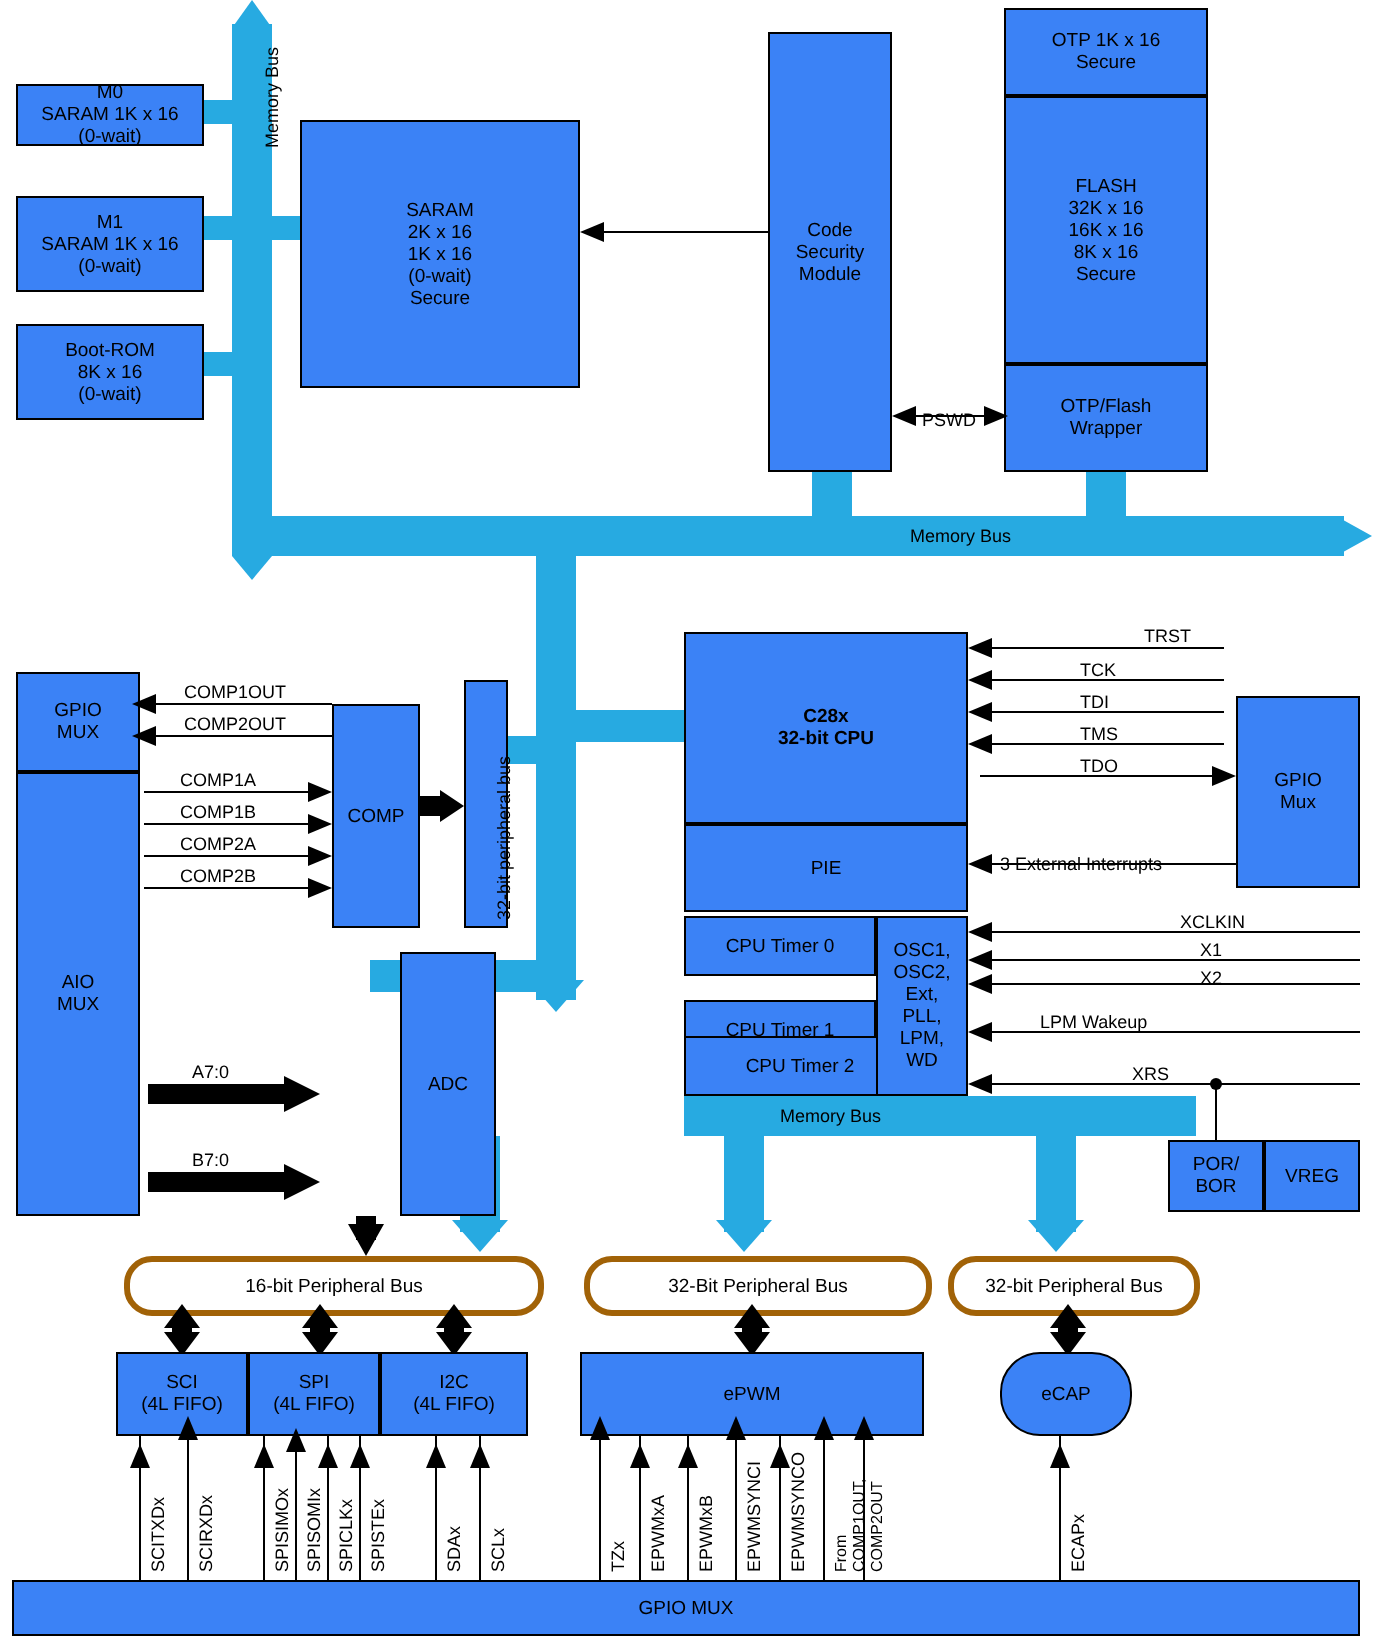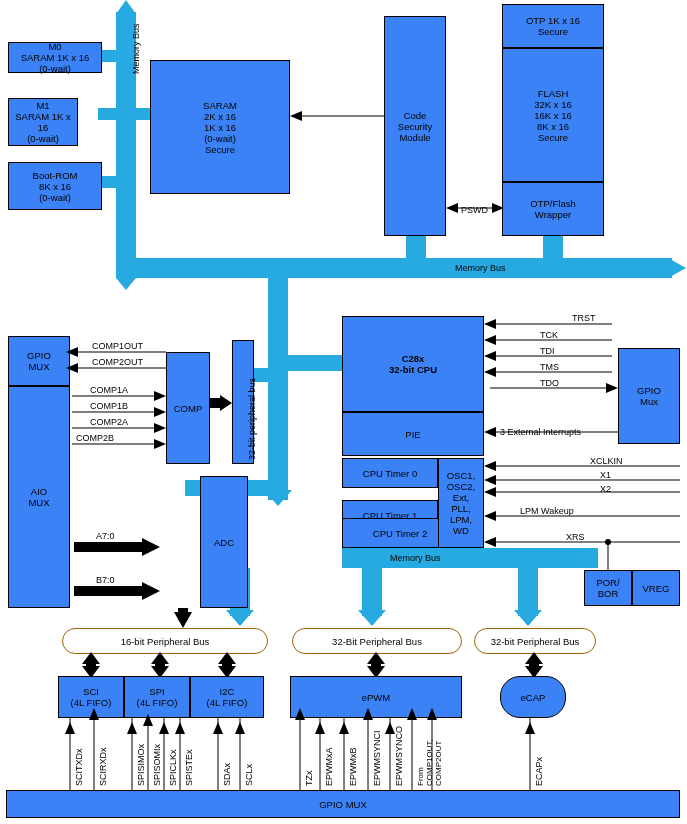--- a/index.html
+++ b/index.html
@@ -6,21 +6,21 @@
   body{font-family:"Liberation Sans", sans-serif;}
   #root{position:relative;width:687px;height:824px;overflow:hidden;background:#fff;}
   .box{position:absolute;border:1px solid #000;background:#3b82f6;box-sizing:border-box;
        display:flex;align-items:center;justify-content:center;text-align:center;
        font-size:9.5px;line-height:11px;color:#000;}
   .lbl{position:absolute;font-size:9px;line-height:10px;color:#000;white-space:pre;}
   .vert{position:absolute;font-size:9px;color:#000;white-space:nowrap;
         transform-origin:0 0;}
   .cy{position:absolute;background:#27AAE1;}
   svg.ov{position:absolute;left:0;top:0;width:687px;height:824px;overflow:visible;}
-  .bus{position:absolute;border:1px solid #a16207;background:#fff;border-radius:14px;
+  .bus{position:absolute;border:3px solid #a16207;background:#fff;border-radius:14px;
        display:flex;align-items:center;justify-content:center;font-size:9.5px;}
 </style>
 </head>
 <body>
 
 <div id="root">
 
   <div class="cy" style="left:116px;top:12px;width:20px;height:252px;"></div>
   <svg class="ov">
     <polygon points="126,0 136,14 116,14" fill="#27AAE1"></polygon>
@@ -62,21 +62,21 @@
   <svg class="ov">
     <polygon points="240,626 226,610 254,610" fill="#27AAE1"></polygon>
     <polygon points="372,626 358,610 386,610" fill="#27AAE1"></polygon>
     <polygon points="528,626 514,610 542,610" fill="#27AAE1"></polygon>
     <polygon points="278,506 264,490 292,490" fill="#27AAE1"></polygon>
   </svg>
 
   <div class="box" style="left:8px;top:42px;width:94px;height:31px;white-space:pre-line;"><span>M0
 SARAM 1K x 16
 (0-wait)</span></div>
-  <div class="box" style="left:8px;top:98px;width:70px;height:48px;white-space:pre-line;"><span>M1
+  <div class="box" style="left:8px;top:98px;width:94px;height:48px;white-space:pre-line;"><span>M1
 SARAM 1K x 16
 (0-wait)</span></div>
   <div class="box" style="left:8px;top:162px;width:94px;height:48px;white-space:pre-line;"><span>Boot-ROM
 8K x 16
 (0-wait)</span></div>
   <div class="box" style="left:150px;top:60px;width:140px;height:134px;white-space:pre-line;"><span>SARAM
 2K x 16
 1K x 16
 (0-wait)
 Secure</span></div>
@@ -164,21 +164,21 @@
     <line x1="72" y1="428" x2="160" y2="428" stroke="#000" stroke-width="1"></line>
     <polygon points="166,428 154,423 154,433" fill="#000"></polygon>
     <line x1="72" y1="444" x2="160" y2="444" stroke="#000" stroke-width="1"></line>
     <polygon points="166,444 154,439 154,449" fill="#000"></polygon>
   </svg>
   <div class="lbl" style="left:92px;top:341px;">COMP1OUT</div>
   <div class="lbl" style="left:92px;top:357px;">COMP2OUT</div>
   <div class="lbl" style="left:90px;top:385px;">COMP1A</div>
   <div class="lbl" style="left:90px;top:401px;">COMP1B</div>
   <div class="lbl" style="left:90px;top:417px;">COMP2A</div>
-  <div class="lbl" style="left:76px;top:433px;">COMP2B</div>
+  <div class="lbl" style="left:90px;top:433px;">COMP2B</div>
 
   <svg class="ov">
     <rect x="210" y="398" width="14" height="10" fill="#000"></rect>
     <polygon points="232,403 220,395 220,411" fill="#000"></polygon>
   </svg>
 
   <svg class="ov">
     <rect x="74" y="542" width="70" height="10" fill="#000"></rect>
     <polygon points="160,547 142,538 142,556" fill="#000"></polygon>
     <rect x="74" y="586" width="70" height="10" fill="#000"></rect>

